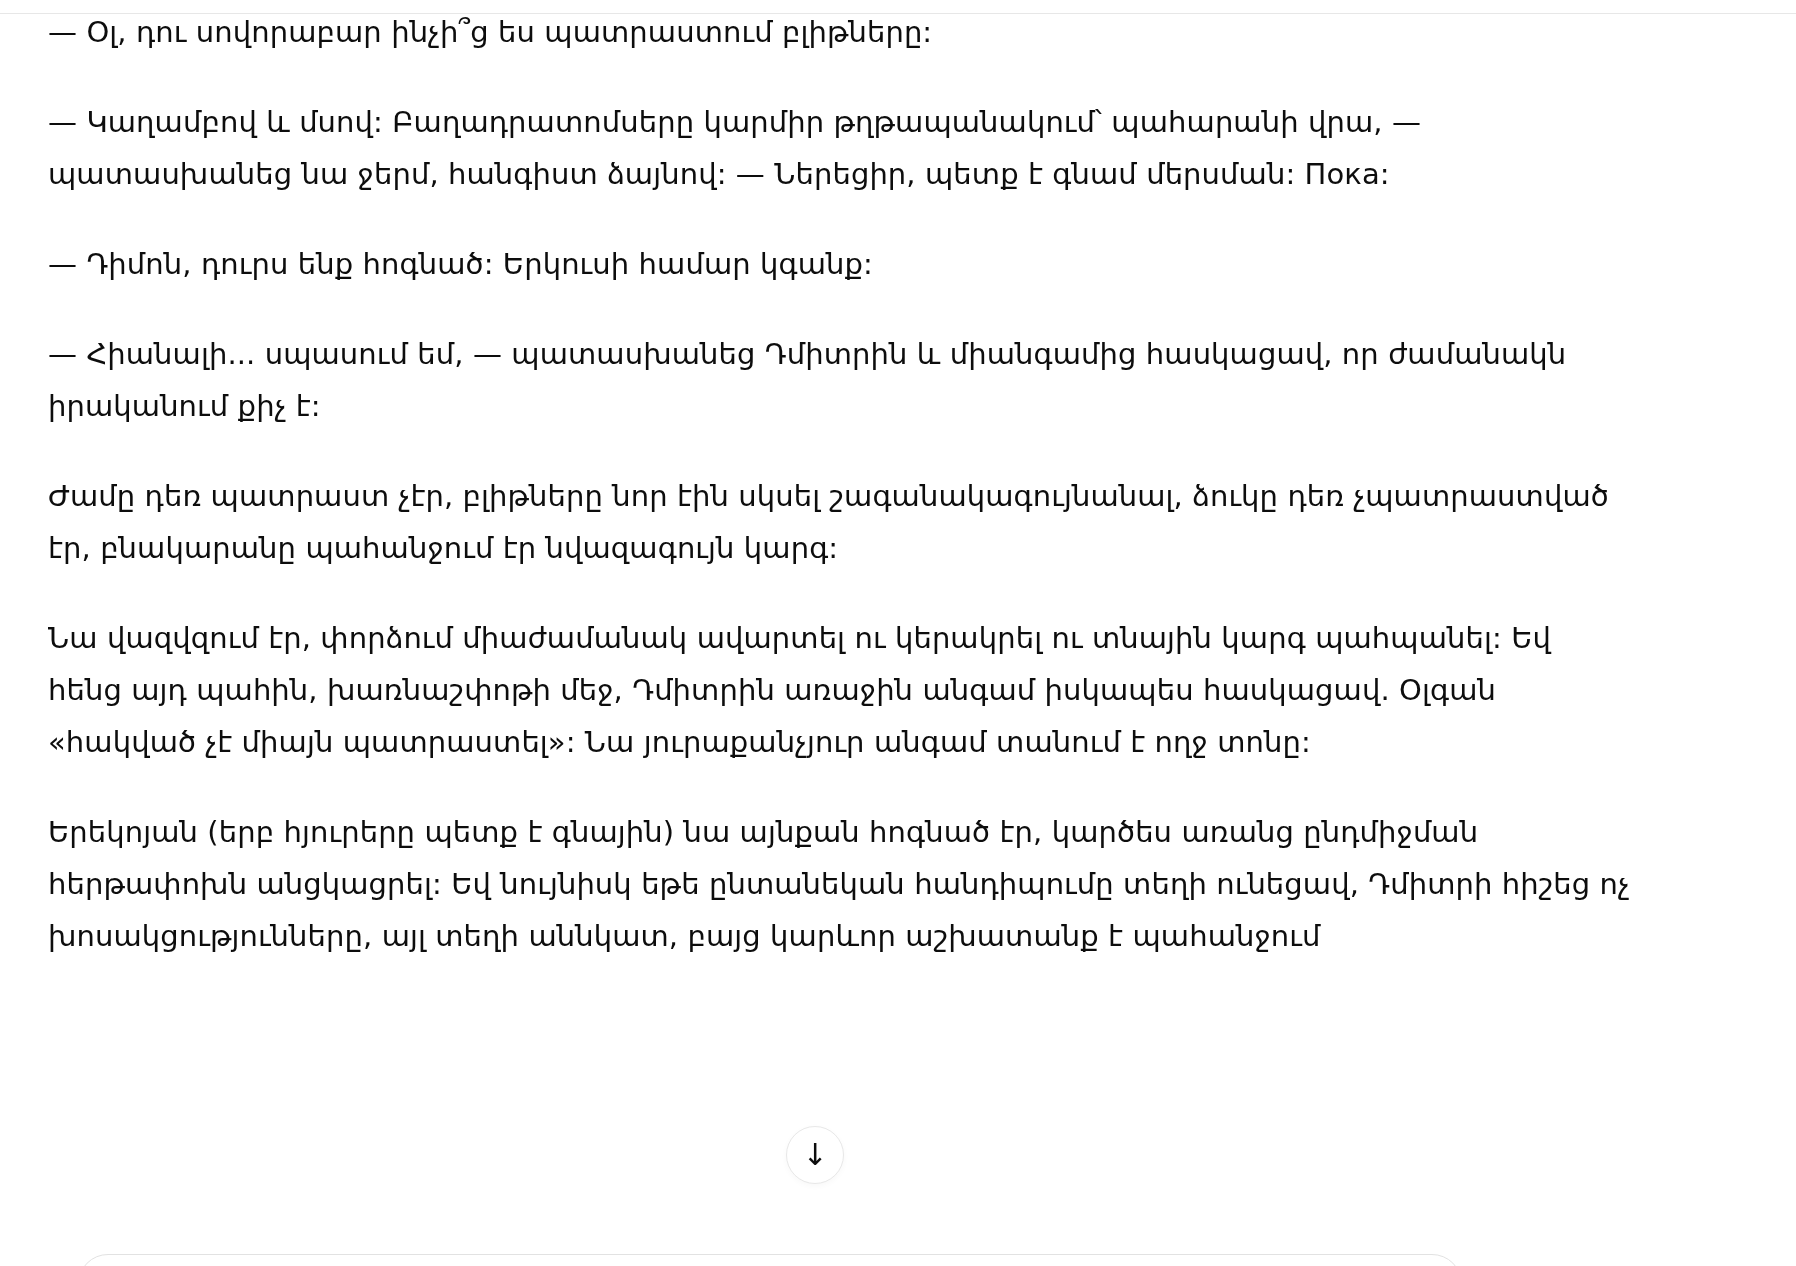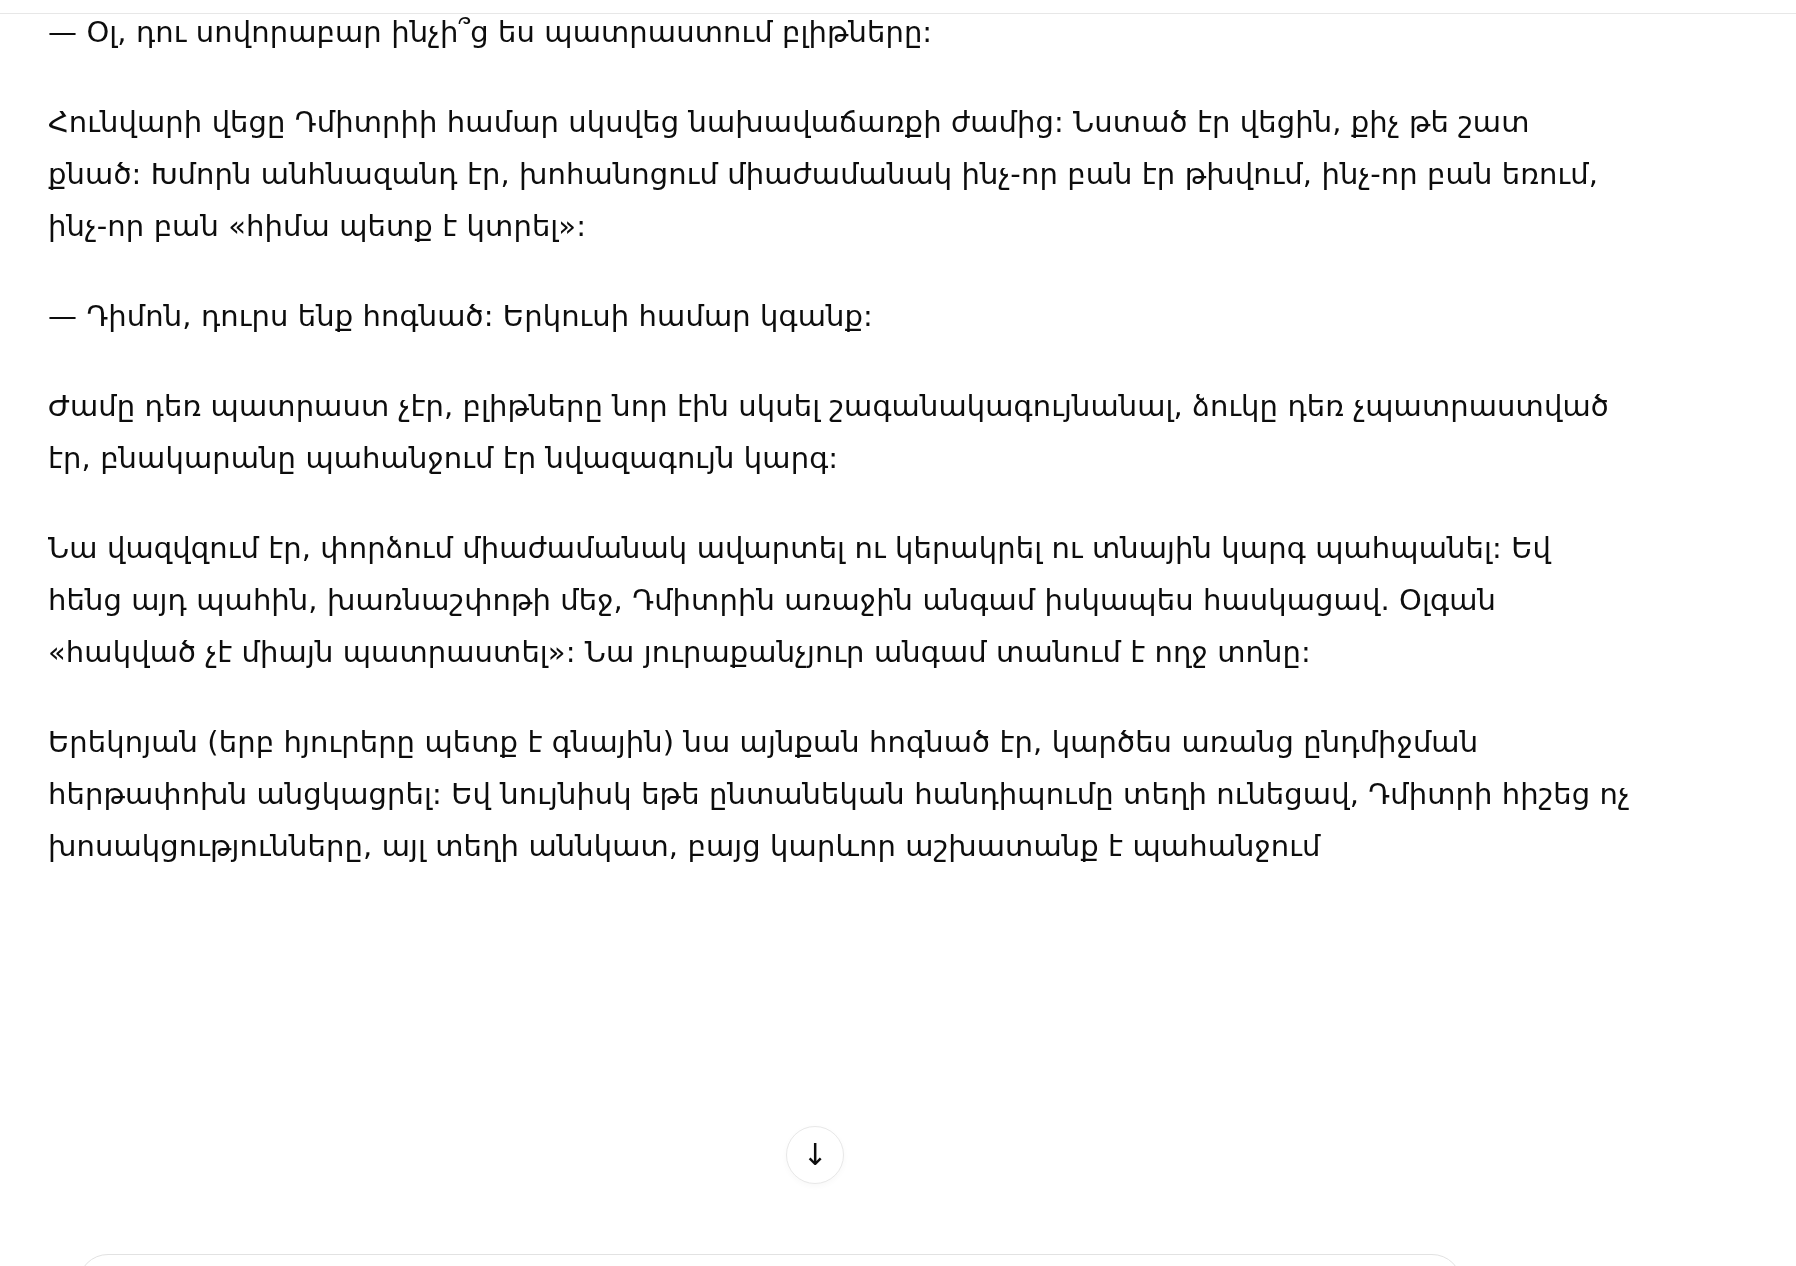--- a/index.html
+++ b/index.html
@@ -76,24 +76,25 @@
 </style>
 </head>
 <body>
 
 <div class="page">
 
   <div class="top-divider"></div>
 
   <main class="content">
     <p>— Օլ, դու սովորաբար ինչի՞ց ես պատրաստում բլիթները:</p>
-    <p>Հունվարի վեցը Դմիտրիի համար սկսվեց նախավաճառքի ժամից: Նստած էր վեցին, քիչ թե շատ
-քնած: Խմորն անհնազանդ էր, խոհանոցում միաժամանակ ինչ-որ բան էր թխվում, ինչ-որ բան եռում,
-ինչ-որ բան «հիմա պետք է կտրել»:</p>
+    <p>— Կաղամբով և մսով: Բաղադրատոմսերը կարմիր թղթապանակում՝ պահարանի վրա, —
+պատասխանեց նա ջերմ, հանգիստ ձայնով: — Ներեցիր, պետք է գնամ մերսման: Пока:</p>
     <p>— Դիմոն, դուրս ենք հոգնած: Երկուսի համար կգանք:</p>
+    <p>— Հիանալի... սպասում եմ, — պատասխանեց Դմիտրին և միանգամից հասկացավ, որ ժամանակն
+իրականում քիչ է:</p>
     <p>Ժամը դեռ պատրաստ չէր, բլիթները նոր էին սկսել շագանակագույնանալ, ձուկը դեռ չպատրաստված
 էր, բնակարանը պահանջում էր նվազագույն կարգ:</p>
     <p>Նա վազվզում էր, փորձում միաժամանակ ավարտել ու կերակրել ու տնային կարգ պահպանել: Եվ
 հենց այդ պահին, խառնաշփոթի մեջ, Դմիտրին առաջին անգամ իսկապես հասկացավ. Օլգան
 «հակված չէ միայն պատրաստել»: Նա յուրաքանչյուր անգամ տանում է ողջ տոնը:</p>
     <p>Երեկոյան (երբ հյուրերը պետք է գնային) նա այնքան հոգնած էր, կարծես առանց ընդմիջման
 հերթափոխն անցկացրել: Եվ նույնիսկ եթե ընտանեկան հանդիպումը տեղի ունեցավ, Դմիտրի հիշեց ոչ
 խոսակցությունները, այլ տեղի աննկատ, բայց կարևոր աշխատանք է պահանջում</p>
   </main>
 

